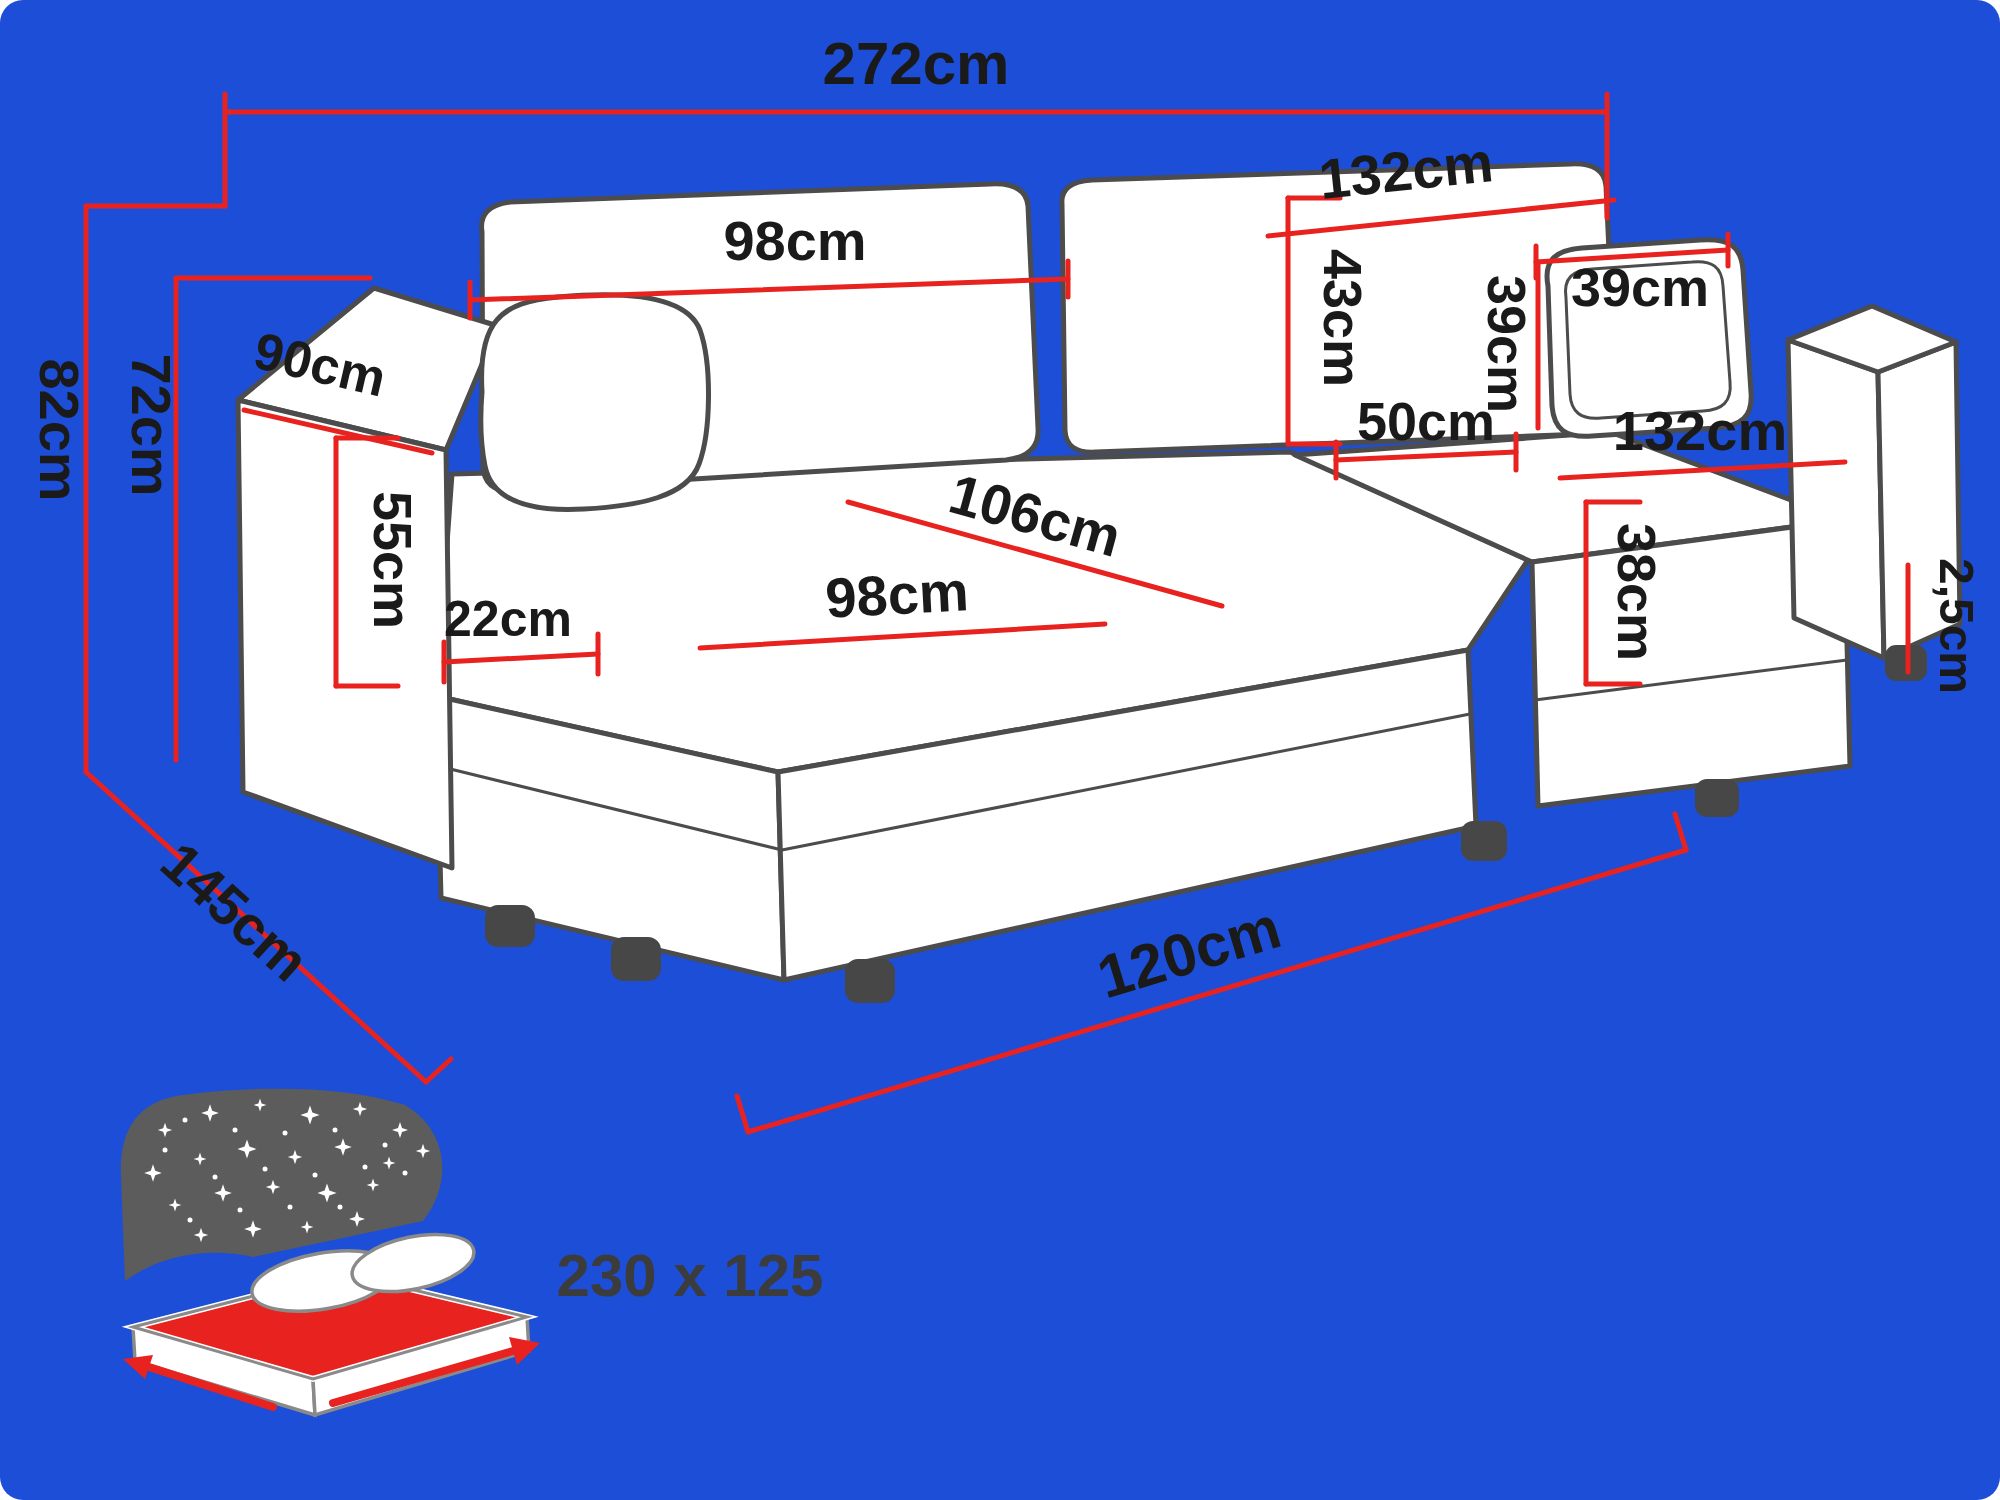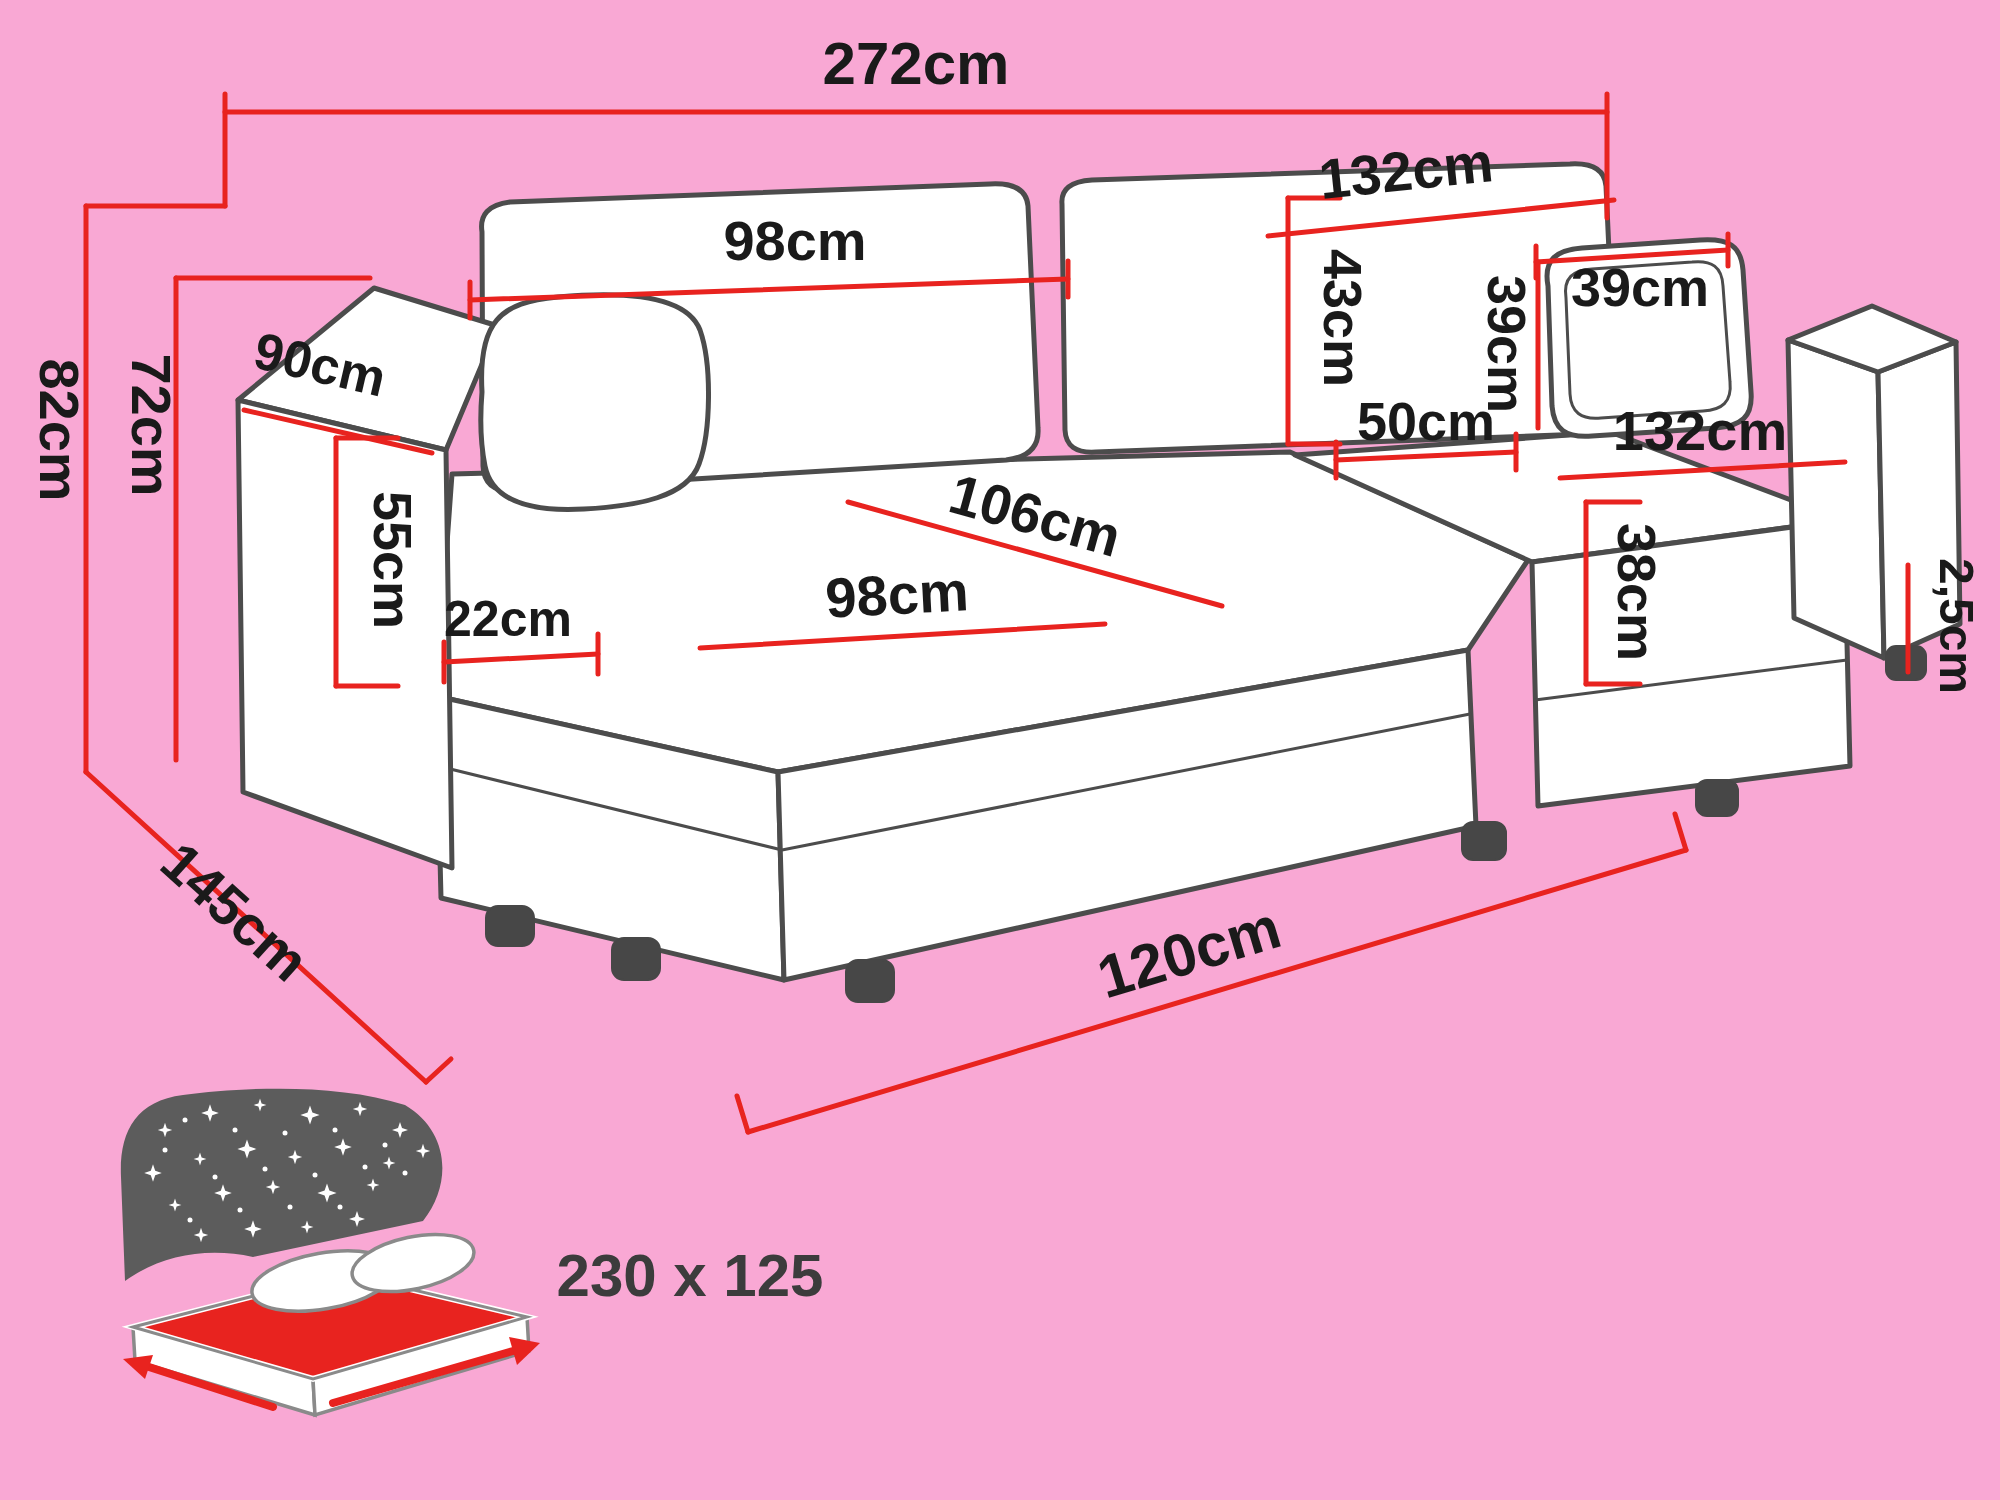--- a/index.html
+++ b/index.html
@@ -1,16 +1,16 @@
 <!DOCTYPE html>
 <html><head>
 <meta charset="utf-8">
 <style>
   html,body{margin:0;padding:0;background:#ffffff;}
-  .stage{position:relative;width:2000px;height:1500px;background:#f9a8d4;overflow:hidden;}
+  .stage{position:relative;width:2000px;height:1500px;background:#1d4ed8;overflow:hidden;border-radius:23px;}
   svg{position:absolute;left:0;top:0;}
   .sofa path, .sofa rect{stroke:#4c4c4c;stroke-width:5;fill:#ffffff;stroke-linejoin:round;stroke-linecap:round;}
   .sofa .thin{stroke-width:3;fill:none;}
   .sofa .leg{fill:#474747;stroke:#474747;stroke-width:2;}
   .dimline line{stroke:#e8231f;stroke-width:5;stroke-linecap:round;}
   .dimtext{fill:#1a1a1a;stroke:none;font-family:"Liberation Sans",sans-serif;font-weight:bold;text-anchor:middle;}
   .graytext{fill:#3c3c3c;stroke:none;font-family:"Liberation Sans",sans-serif;font-weight:bold;text-anchor:middle;}
 </style>
 </head>
 <body>

